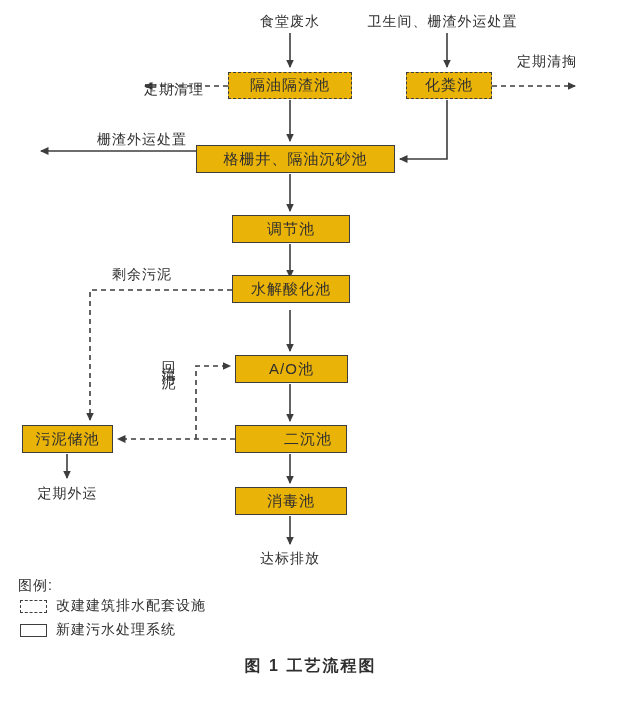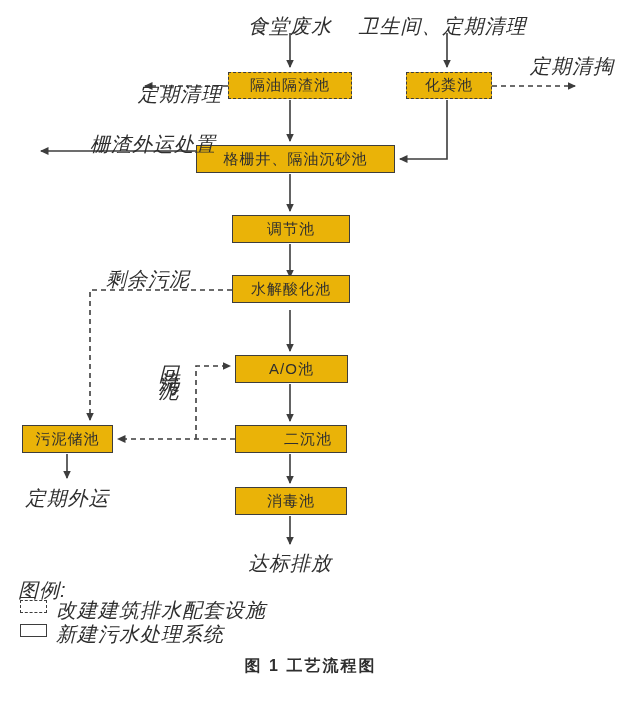--- a/index.html
+++ b/index.html
@@ -21,24 +21,23 @@
     border: 1.6px solid #3d3d3d;
     background: #eab308;
     font-size: 15px;
     letter-spacing: 1px;
     box-sizing: border-box;
     white-space: nowrap;
   }
   .node.dashed { border-style: dashed; }
   .lbl {
     position: absolute;
-    font-size: 20px;
+    font-size: 14px;
     letter-spacing: 1px;
     white-space: nowrap;
-    font-style: italic;
   }
   .lbl.center { text-align: center; }
   .vert {
     writing-mode: vertical-rl;
     text-orientation: upright;
     letter-spacing: 5px;
     line-height: 18px;
   }
   .legend-box {
     position: absolute;
@@ -90,34 +89,34 @@
 
       <path d="M228 86 H145" marker-end="url(#arr)"></path>
       <path d="M492 86 H575" marker-end="url(#arr)"></path>
       <path d="M232 290 H90 V420" marker-end="url(#arr)"></path>
       <path d="M235 439 H118" marker-end="url(#arr)"></path>
       <path d="M196 439 V366 H230" marker-end="url(#arr)"></path>
     </g>
   </svg>
 
   <div class="lbl center" style="left:225px; top:13px; width:130px;">食堂废水</div>
-  <div class="lbl center" style="left:355px; top:13px; width:175px;">卫生间、定期清理</div>
+  <div class="lbl center" style="left:355px; top:13px; width:175px;">卫生间、栅渣外运处置</div>
 
   <div class="node dashed" style="left:228px; top:72px; width:124px; height:27px;">隔油隔渣池</div>
   <div class="node dashed" style="left:406px; top:72px; width:86px; height:27px;">化粪池</div>
   <div class="node" style="left:196px; top:145px; width:199px; height:28px;">格栅井、隔油沉砂池</div>
   <div class="node" style="left:232px; top:215px; width:118px; height:28px;">调节池</div>
   <div class="node" style="left:232px; top:275px; width:118px; height:28px;">水解酸化池</div>
   <div class="node" style="left:235px; top:355px; width:113px; height:28px;">A/O池</div>
   <div class="node" style="left:235px; top:425px; width:112px; height:28px;padding-left:34px;">二沉池</div>
   <div class="node" style="left:235px; top:487px; width:112px; height:28px;">消毒池</div>
   <div class="node" style="left:22px; top:425px; width:91px; height:28px;">污泥储池</div>
 
   <div class="lbl center" style="left:138px; top:53px; width:72px;margin-top:28px;">定期清理</div>
-  <div class="lbl center" style="left:530px; top:53px; width:72px;">定期清掏</div>
+  <div class="lbl center" style="left:511px; top:53px; width:72px;">定期清掏</div>
   <div class="lbl center" style="left:90px; top:131px; width:104px;">栅渣外运处置</div>
   <div class="lbl center" style="left:106px; top:266px; width:72px;">剩余污泥</div>
   <div class="lbl vert" style="left:160px; top:350px; height:92px;">回流污泥</div>
   <div class="lbl center" style="left:22px; top:485px; width:91px;">定期外运</div>
   <div class="lbl center" style="left:230px; top:550px; width:120px;">达标排放</div>
 
   <div class="lbl" style="left:18px; top:577px;">图例:</div>
   <div class="legend-box dashed" style="left:20px; top:600px;"></div>
   <div class="lbl" style="left:56px; top:597px;">改建建筑排水配套设施</div>
   <div class="legend-box" style="left:20px; top:624px;"></div>

